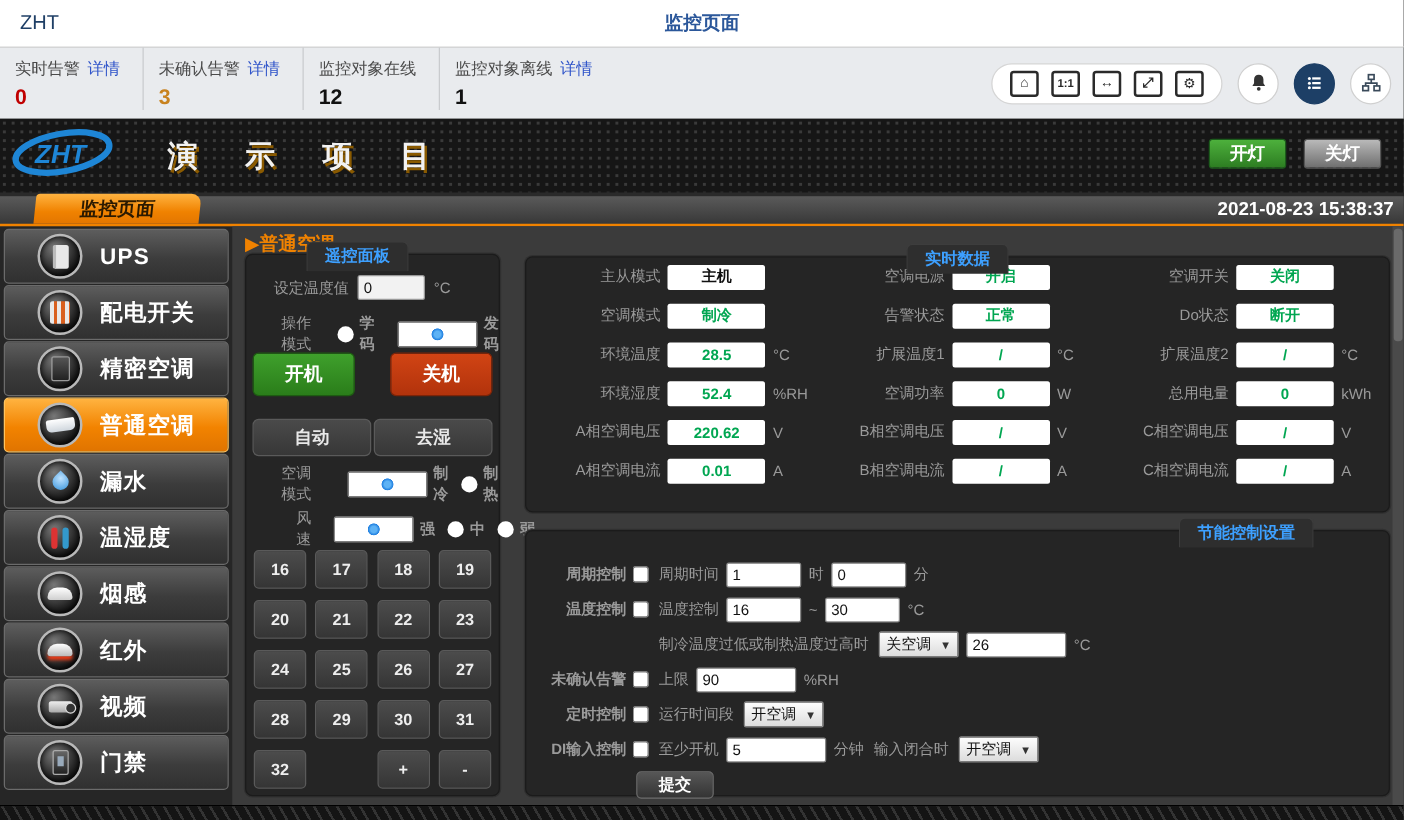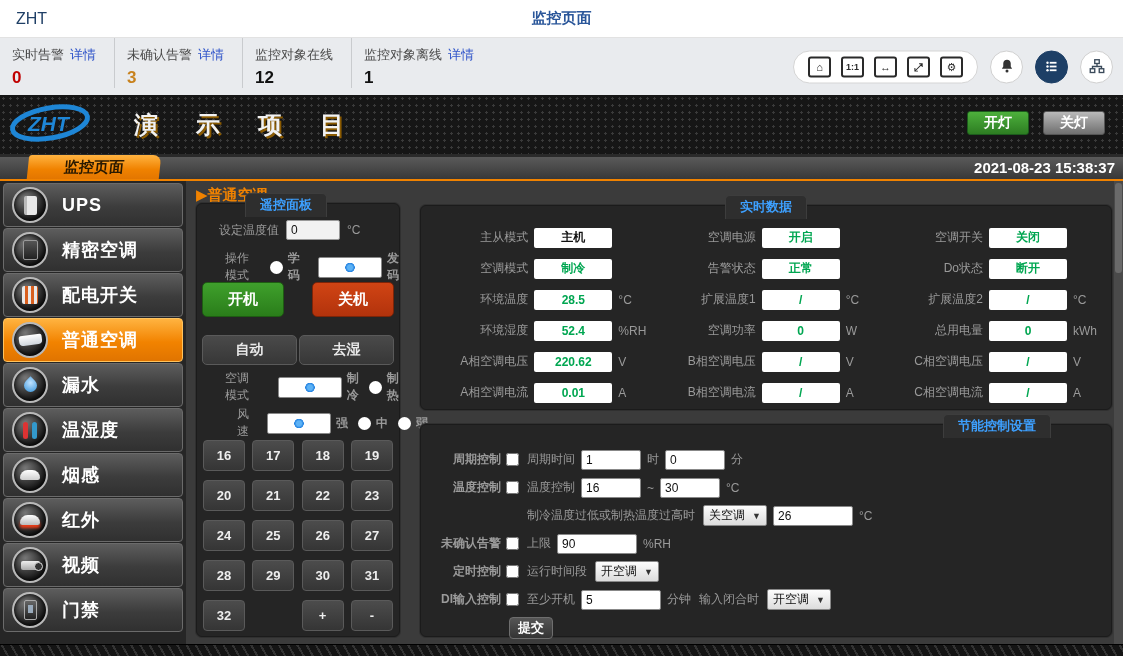--- a/index.html
+++ b/index.html
@@ -36,21 +36,21 @@
   
   .tabbar { height:24px; background:linear-gradient(#5a5a5a,#383838); border-bottom:2px solid #f08200; position:relative; }
   .page-tab { position:absolute; left:28px; bottom:0; width:132px; height:24px; background:linear-gradient(#ffb340,#f08200 60%,#e37600); border-radius:3px 8px 0 0; transform:skewX(-6deg); display:flex; align-items:center; justify-content:center; font-size:15px; font-weight:bold; color:#2b1a00; cursor:pointer; }
   .clockbar { position:absolute; right:8px; top:2px; color:#fff; font-size:15px; font-weight:bold; }
 
   
   .main { height:463px; display:flex; }
 
   
   .sidebar { width:186px; background:#262626; padding:2px 3px; }
-  .sitem { height:44px; margin-bottom:1px; border:1px solid #6b6b6b; border-radius:4px; background:linear-gradient(#5d5d5d,#3c3c3c 55%,#303030); display:flex; align-items:center; gap:14px; padding-left:8px; cursor:pointer; }
+  .sitem { height:44px; margin-bottom:1px; border:1px solid #6b6b6b; border-radius:4px; background:linear-gradient(#5d5d5d,#3c3c3c 55%,#303030); display:flex; align-items:center; gap:14px; padding-left:26px; cursor:pointer; }
   .sitem.active { background:linear-gradient(#ffb340,#f28300 55%,#e07400); border-color:#ffc35e; }
   .sitem .lbl { color:#fff; font-size:18px; font-weight:bold; letter-spacing:1px; }
   .sicon { width:36px; height:36px; border-radius:50%; flex:none; background:radial-gradient(circle at 35% 28%,#777,#111 75%); border:2px solid #b9b9b9; box-shadow:inset 0 0 5px #000; display:flex; align-items:center; justify-content:center; position:relative; }
   .g-ups { width:13px; height:19px; background:#e8e8e8; border-radius:2px; border-left:3px solid #bbb; }
   .g-brk { width:16px; height:18px; background:repeating-linear-gradient(90deg,#e8e8e8 0 3px,#d95f1e 3px 6px); border-radius:2px; }
   .g-pac { width:15px; height:20px; background:linear-gradient(#555,#222); border:1px solid #999; border-radius:2px; }
   .g-ac  { width:23px; height:10px; background:linear-gradient(#fff,#cfd6dd); border-radius:2px 2px 4px 4px; transform:rotate(-8deg); }
   .g-h2o { width:13px; height:13px; background:radial-gradient(circle at 35% 35%,#bfe2ff,#2f8fd8); border-radius:0 50% 50% 50%; transform:rotate(45deg); }
   .g-th  { display:flex; gap:4px; } .g-th i{ width:5px; height:17px; border-radius:3px; } .g-th .r{ background:#d33; } .g-th .b{ background:#39c; }
   .g-smk { width:20px; height:10px; background:linear-gradient(#fff,#cfcfcf); border-radius:10px 10px 3px 3px; }
@@ -75,40 +75,40 @@
   .bigbtn { width:95px; height:35px; border-radius:5px; color:#fff; font-size:15px; font-weight:bold; display:flex; align-items:center; justify-content:center; cursor:pointer; }
   .bigbtn.on { background:linear-gradient(#3fa02c,#2a7d1a); border:1px solid #1e5c12; }
   .bigbtn.off { background:linear-gradient(#d14414,#b2330c); border:1px solid #7d2408;margin-left:28px; }
   .auxbtn { width:95px; height:30px; border-radius:5px; background:linear-gradient(#4a4a4a,#373737); border:1px solid #5a5a5a; color:#e8e8e8; font-size:14px; font-weight:bold; display:flex; align-items:center; justify-content:center; cursor:pointer; }
   .numpad { position:absolute; left:6px; right:6px; top:236px; }
   .nrow { display:flex; justify-content:space-between; margin-bottom:9px; }
   .nkey { width:42px; height:31px; border-radius:4px; background:linear-gradient(#4c4c4c,#353535); border:1px solid #5a5a5a; color:#eee; font-size:13px; font-weight:bold; display:flex; align-items:center; justify-content:center; cursor:pointer; }
   .nkey.ghost { visibility:hidden; }
 
   
-  .p-rt { left:234px; top:24px; width:692px; height:205px; padding:16px 6px 0 2px; }
+  .p-rt { left:234px; top:24px; width:692px; height:205px; padding:0 6px 0 2px; }
   .rt-grid { display:grid; grid-template-columns:1fr 1fr 1fr; grid-auto-rows:31px; }
   .cell { display:flex; align-items:center; gap:6px; padding-right:4px; }
   .cell .cl { flex:1; text-align:right; color:#9a9a9a; font-size:12px; white-space:nowrap; }
   .vbox { width:78px; height:20px; background:#fff; border-radius:2px; display:flex; align-items:center; justify-content:center; font-size:12px; font-weight:bold; color:#00a651; flex:none; }
   .vbox.dark { color:#111; }
   .cell .cu { width:28px; color:#9a9a9a; font-size:12px; text-align:left; flex:none; }
 
   
   .p-en { left:234px; top:243px; width:692px; height:213px; padding:24px 10px 0 18px; }
   .erow { display:flex; align-items:center; margin-bottom:7px; height:21px; }
   .lcol { width:80px; display:flex; justify-content:flex-end; align-items:center; gap:5px; color:#9a9a9a; font-size:12px; font-weight:bold; white-space:nowrap; flex:none; }
   .chk { width:13px; height:13px; accent-color:#ddd; background:#fff; }
   .flab { color:#9a9a9a; font-size:12px; margin-left:8px; white-space:nowrap; }
   .ein { height:20px; background:#fff; border:1px solid #888; border-radius:2px; font-size:12px; padding-left:4px; color:#111; margin-left:6px; font-family:inherit; }
   .w60{width:60px;} .w80{width:80px;}
   .eunit { color:#9a9a9a; font-size:12px; margin-left:6px; white-space:nowrap; }
   .sel { margin-left:8px; height:21px; min-width:64px; background:linear-gradient(#fdfdfd,#dcdcdc); border:1px solid #888; border-radius:2px; display:inline-flex; align-items:center; justify-content:space-between; padding:0 5px; font-size:12px; color:#111; cursor:pointer; gap:6px; }
   .sel .car { font-size:9px; color:#333; }
-  .submit { margin-left:70px; width:44px; height:22px; border-radius:4px; background:linear-gradient(#565656,#343434); border:1px solid #6e6e6e; color:#fff; font-size:13px; font-weight:bold; display:flex; align-items:center; justify-content:center; cursor:pointer; }
+  .submit { margin-left:70px; width:62px; height:22px; border-radius:4px; background:linear-gradient(#565656,#343434); border:1px solid #6e6e6e; color:#fff; font-size:13px; font-weight:bold; display:flex; align-items:center; justify-content:center; cursor:pointer; }
 
   .scrolltrack { position:absolute; right:0; top:0; width:9px; height:100%; background:#4a4a4a; }
   .scrollthumb { position:absolute; right:1px; top:2px; width:7px; height:90px; border-radius:3px; background:#6a6a6a; }
 
   
   .footer { height:12px; background:repeating-linear-gradient(60deg,#141414 0 6px,#333 6px 8px); border-top:1px solid #000; }
 </style>
 </head>
 <body>
 
@@ -194,29 +194,29 @@
 
   <div class="sidebar">
     <div class="sitem">
       <span class="sicon">
           <span class="g-ups"></span>
         </span>
       <span class="lbl">UPS</span>
     </div>
     <div class="sitem">
       <span class="sicon">
+          <span class="g-brk"></span>
+        </span>
+      <span class="lbl">配电开关</span>
+    </div>
+    <div class="sitem">
+      <span class="sicon">
           <span class="g-pac"></span>
         </span>
       <span class="lbl">精密空调</span>
-    </div>
-    <div class="sitem">
-      <span class="sicon">
-          <span class="g-brk"></span>
-        </span>
-      <span class="lbl">配电开关</span>
     </div>
     <div class="sitem active">
       <span class="sicon">
           <span class="g-ac"></span>
         </span>
       <span class="lbl">普通空调</span>
     </div>
     <div class="sitem">
       <span class="sicon">
           <span class="g-h2o"></span>

